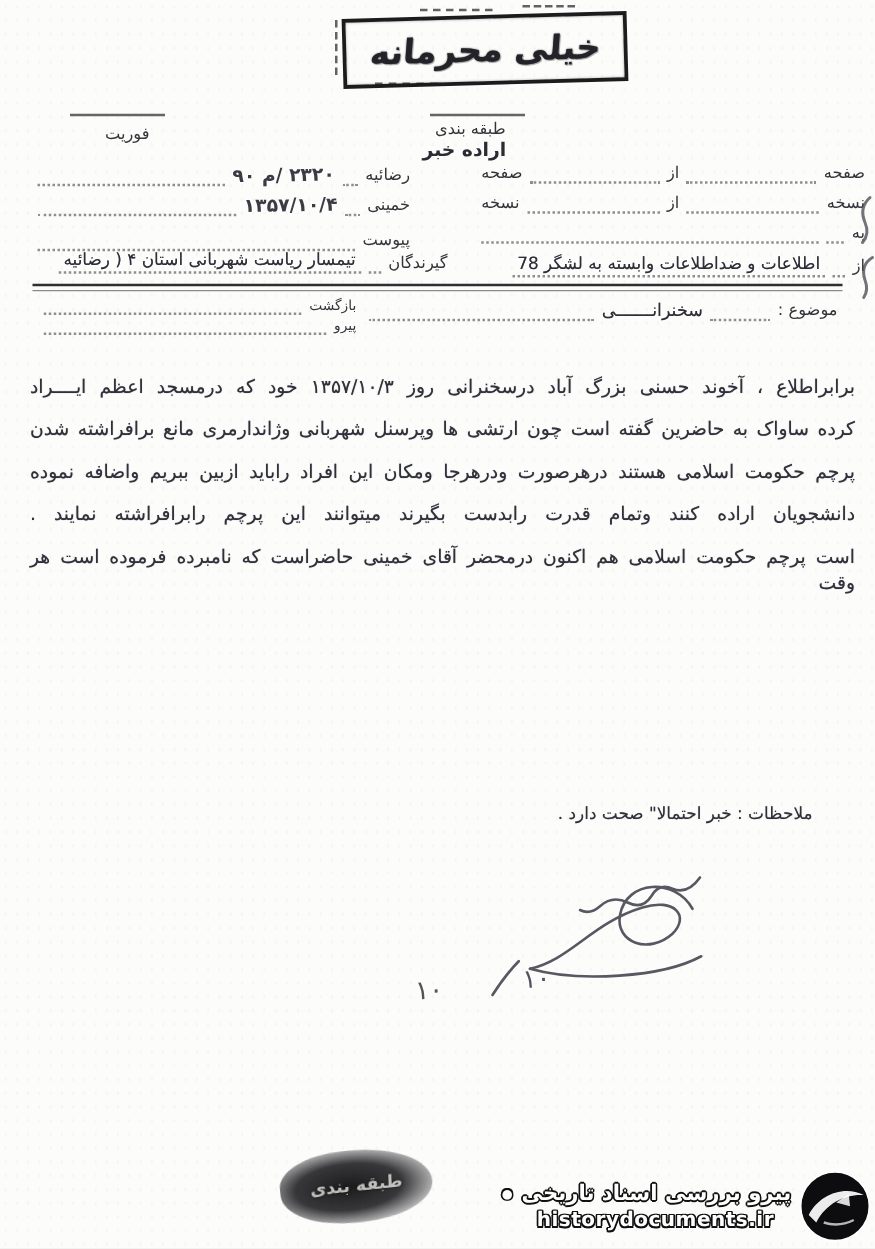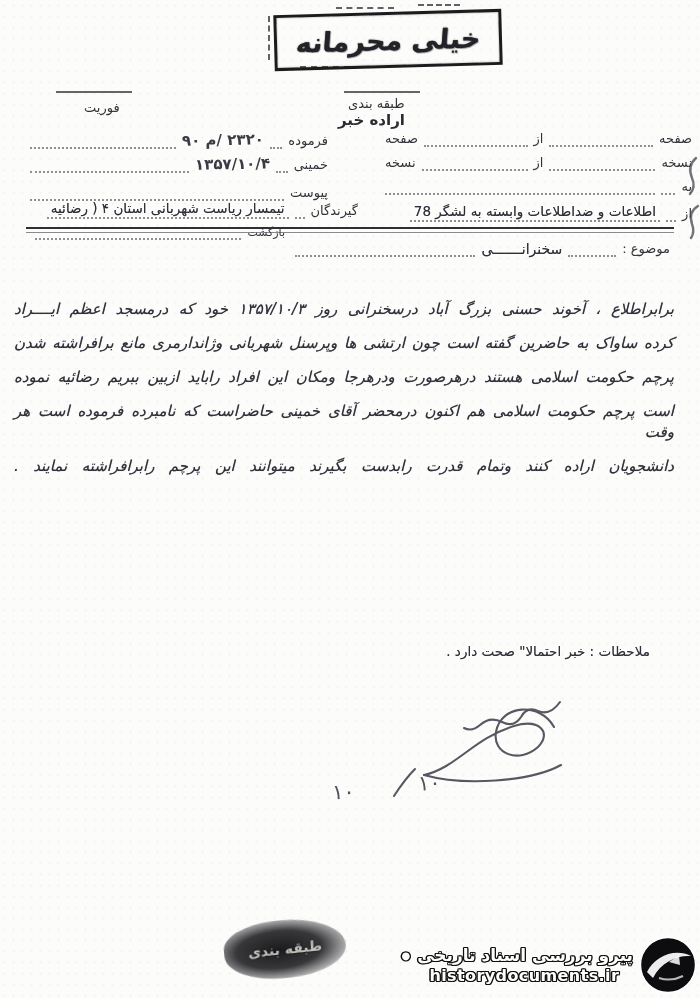--- a/index.html
+++ b/index.html
@@ -38,21 +38,21 @@
   .frow .lbl{white-space:nowrap;flex:0 0 auto;padding-bottom:1px;}
   .frow .dots{flex:1 1 auto;border-bottom:2px dotted #8f8f92;height:14px;}
   .frow .dots.fixed{flex:0 0 auto;}
   .typed{font-size:13.5px;color:#2d2e38;white-space:nowrap;text-shadow:0 0 .5px rgba(40,40,60,.55);}
   .under-dots{border-bottom:2px dotted #8f8f92;padding:0 4px 1px 4px;}
   .hand{font-size:15px;font-weight:bold;color:#3a3b45;letter-spacing:1px;transform:rotate(-1deg);}
   .rule-heavy{position:absolute;left:26px;width:648px;border-top:2.5px solid #2f2f33;}
   .rule-thin{position:absolute;left:26px;width:648px;border-top:1px solid #8a8a8c;}
   .mini{font-size:11px;}
   
-  .body-text{position:absolute;left:14px;top:299px;width:660px;direction:rtl;font-style:italic;}
+  .body-text{position:absolute;left:24px;top:299px;width:660px;direction:rtl;}
   .body-text .line{
     text-align:justify;text-align-last:justify;
     font-size:15px;line-height:21px;margin-bottom:13px;
     color:#2f3039;text-shadow:0 0 .7px rgba(40,40,60,.6);
     word-spacing:1px;
   }
   .remarks{
     position:absolute;left:338px;top:643px;width:312px;direction:rtl;text-align:right;
     font-size:13.5px;color:#2f3039;text-shadow:0 0 .6px rgba(40,40,60,.55);white-space:nowrap;
   }
@@ -128,21 +128,21 @@
     <span class="dots fixed" style="width:14px;"></span>
     <span class="dots"></span>
   </div>
   <div class="frow" style="left:385px;top:203px;width:307px;">
     <span class="lbl">از</span>
     <span class="dots fixed" style="width:10px;"></span>
     <span class="typed under-dots">اطلاعات و ضداطلاعات وابسته به لشگر 78</span>
   </div>
 
   <div class="frow" style="left:30px;top:131px;width:298px;">
-    <span class="lbl">فرموده</span>
+    <span class="lbl">رضائیه</span>
     <span class="dots fixed" style="width:12px;"></span>
     <span class="hand">۲۳۲۰ /م ۹۰</span>
     <span class="dots"></span>
   </div>
   <div class="frow" style="left:30px;top:155px;width:298px;">
     <span class="lbl">خمینی</span>
     <span class="dots fixed" style="width:12px;"></span>
     <span class="hand">۱۳۵۷/۱۰/۴</span>
     <span class="dots"></span>
   </div>
@@ -158,31 +158,35 @@
 
   <div class="rule-heavy" style="top:227px;"></div>
   <div class="rule-thin" style="top:232px;"></div>
 
   <div class="frow" style="left:295px;top:241px;width:375px;">
     <span class="lbl">موضوع :</span>
     <span class="dots fixed" style="width:48px;"></span>
     <span class="typed" style="font-size:14px;text-align:center;">سخنرانـــــــی</span>
     <span class="dots"></span>
   </div>
-  <div class="frow mini" style="left:35px;top:226px;width:250px;text-align:right;">
+  <div class="frow mini" style="left:35px;top:238px;width:250px;text-align:right;">
     <span class="lbl">بازگشت</span>
+    <span class="dots" style="height:10px;"></span>
+  </div>
+  <div class="frow mini" style="left:35px;top:254px;width:250px;">
+    <span class="lbl">پیرو</span>
     <span class="dots" style="height:10px;"></span>
   </div>
 
   <div class="body-text">
     <div class="line">برابراطلاع ، آخوند حسنی بزرگ آباد درسخنرانی روز ۱۳۵۷/۱۰/۳ خود که درمسجد اعظم ایــــراد</div>
     <div class="line">کرده ساواک به حاضرین گفته است چون ارتشی ها وپرسنل شهربانی وژاندارمری مانع برافراشته شدن</div>
-    <div class="line">پرچم حکومت اسلامی هستند درهرصورت ودرهرجا ومکان این افراد راباید ازبین ببریم رضائیه نموده</div>
+    <div class="line">پرچم حکومت اسلامی هستند درهرصورت ودرهرجا ومکان این افراد راباید ازبین ببریم واضافه نموده</div>
+    <div class="line">دانشجویان اراده کنند وتمام قدرت رابدست بگیرند میتوانند این پرچم رابرافراشته نمایند .</div>
     <div class="line">است پرچم حکومت اسلامی هم اکنون درمحضر آقای خمینی حاضراست که نامبرده فرموده است هر وقت</div>
-    <div class="line">دانشجویان اراده کنند وتمام قدرت رابدست بگیرند میتوانند این پرچم رابرافراشته نمایند .</div>
   </div>
 
   <div class="remarks">ملاحظات : خبر احتمالا" صحت دارد .</div>
 
   <svg class="sig" width="285" height="140" viewBox="0 0 285 140">
     <g fill="none" stroke="#3b3c48" stroke-width="2.1" stroke-linecap="round" opacity="0.85">
       <path d="M 262 30 q -10 14 -22 9 q -11 -5 -17 6 q -7 11 -19 5 q -12 -6 -22 3 q -8 7 -16 3"></path>
       <path d="M 256 55 C 242 30, 203 32, 198 60 C 194 82, 221 92, 240 75 C 254 61, 242 46, 216 54 C 176 66, 158 96, 126 103"></path>
       <path d="M 126 103 C 165 114, 232 110, 263 93"></path>
       <path d="M 96 124 q 11 -17 21 -27"></path>

